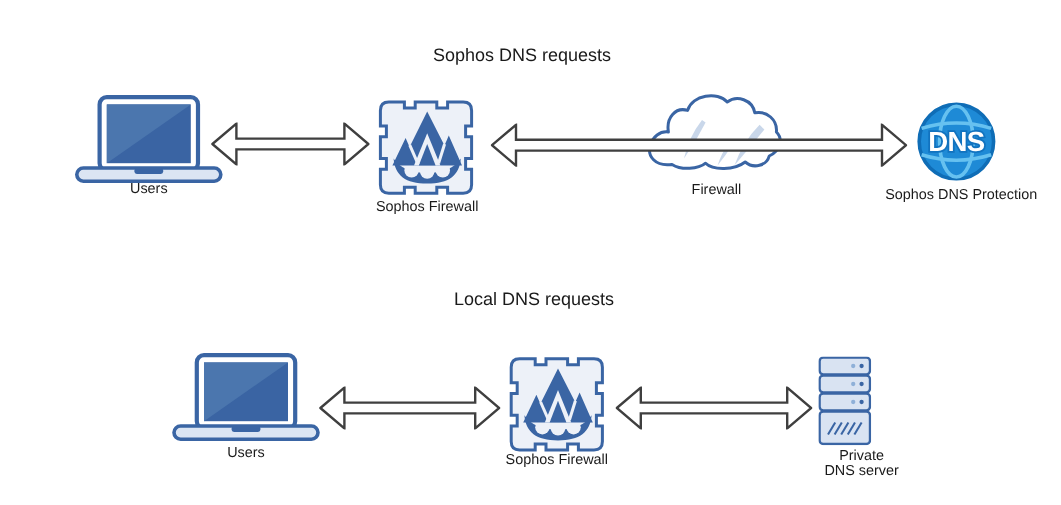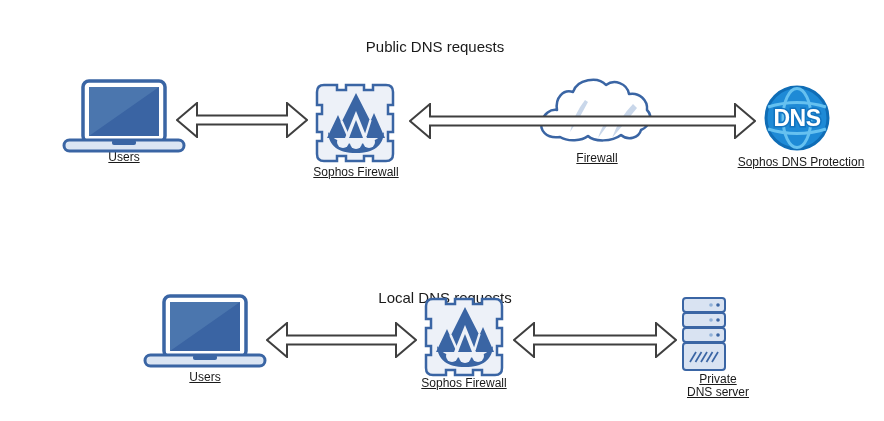--- a/index.html
+++ b/index.html
@@ -19,30 +19,29 @@
     color:#1a1a1a;
   }
   .node-label{
     position:absolute;
     text-align:center;
     font-size:12px;
     color:#1a1a1a;
     line-height:13px;
     white-space:nowrap;
     transform:translateX(-50%);
-    text-decoration:underline;
   }
   svg{display:block;}
   .arrow{position:absolute;z-index:5;}
   .icon{position:absolute;z-index:2;}
 </style>
 </head>
 <body>
 
-<div class="section-title" style="left:275px;top:38px;">Public DNS requests</div>
+<div class="section-title" style="left:275px;top:38px;">Sophos DNS requests</div>
 
 <svg class="icon" style="left:62px;top:79px;" width="124" height="74" viewBox="0 0 124 74">
   <rect x="21" y="2" width="82" height="61" rx="6" fill="#ffffff" stroke="#3A65A4" stroke-width="3.5"></rect>
   <rect x="27" y="8" width="70" height="49" fill="#3A64A3"></rect>
   <polygon points="27,8 97,8 27,57" fill="#4B76AE"></polygon>
   <rect x="2" y="61" width="120" height="11" rx="5.5" fill="#DBE5F3" stroke="#3A65A4" stroke-width="3"></rect>
   <rect x="50" y="61" width="24" height="5" rx="2" fill="#3A65A4"></rect>
 </svg>
 <div class="node-label" style="left:124px;top:151px;">Users</div>
 
@@ -82,21 +81,21 @@
   <circle cx="33" cy="33" r="31" fill="#1E8AD6" stroke="#0F6DB6" stroke-width="3"></circle>
   <g stroke="#66C1F0" stroke-width="3" fill="none">
     <ellipse cx="33" cy="33" rx="14" ry="29.5"></ellipse>
     <path d="M4,22 Q33,13 62,22"></path>
     <path d="M4,44 Q33,53 62,44"></path>
   </g>
   <text x="33" y="41" text-anchor="middle" font-size="23" font-weight="bold" font-family="Liberation Sans, sans-serif" fill="#ffffff" stroke="#1273BF" stroke-width="3" paint-order="stroke" letter-spacing="-0.5">DNS</text>
 </svg>
 <div class="node-label" style="left:801px;top:156px;">Sophos DNS Protection</div>
 
-<div class="section-title" style="left:285px;top:241px;margin-top:48px;">Local DNS requests</div>
+<div class="section-title" style="left:285px;top:241px;">Local DNS requests</div>
 
 <svg class="icon" style="left:143px;top:294px;" width="124" height="74" viewBox="0 0 124 74">
   <rect x="21" y="2" width="82" height="61" rx="6" fill="#ffffff" stroke="#3A65A4" stroke-width="3.5"></rect>
   <rect x="27" y="8" width="70" height="49" fill="#3A64A3"></rect>
   <polygon points="27,8 97,8 27,57" fill="#4B76AE"></polygon>
   <rect x="2" y="61" width="120" height="11" rx="5.5" fill="#DBE5F3" stroke="#3A65A4" stroke-width="3"></rect>
   <rect x="50" y="61" width="24" height="5" rx="2" fill="#3A65A4"></rect>
 </svg>
 <div class="node-label" style="left:205px;top:371px;">Users</div>
 

